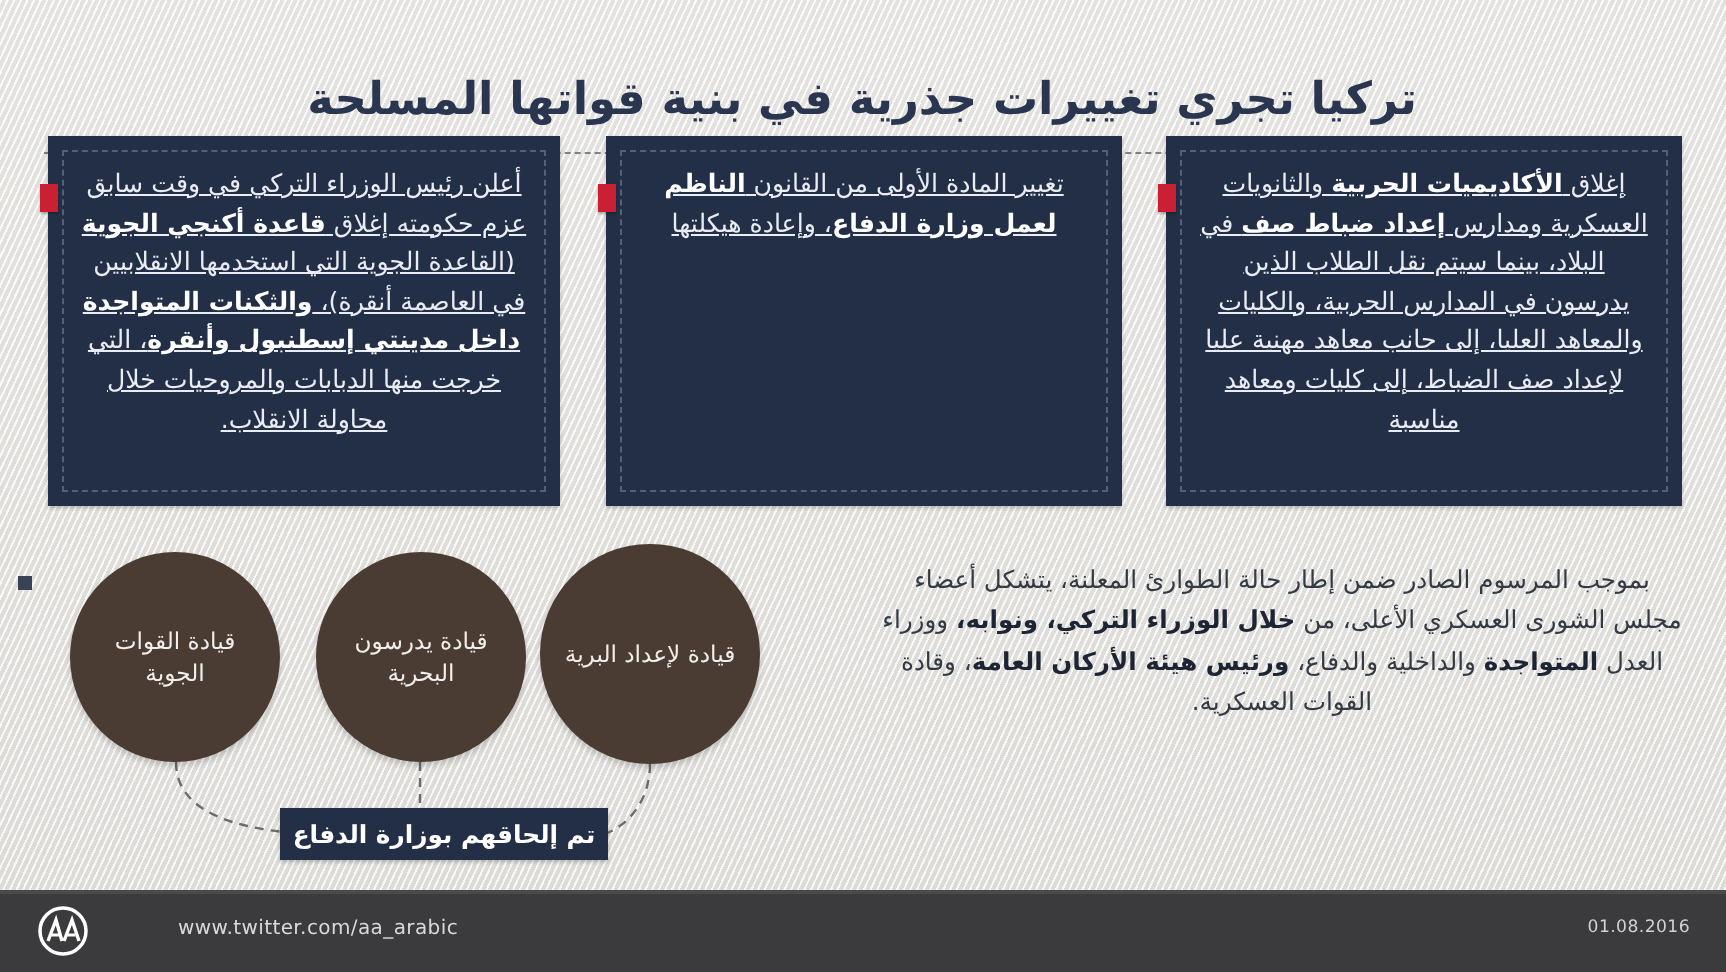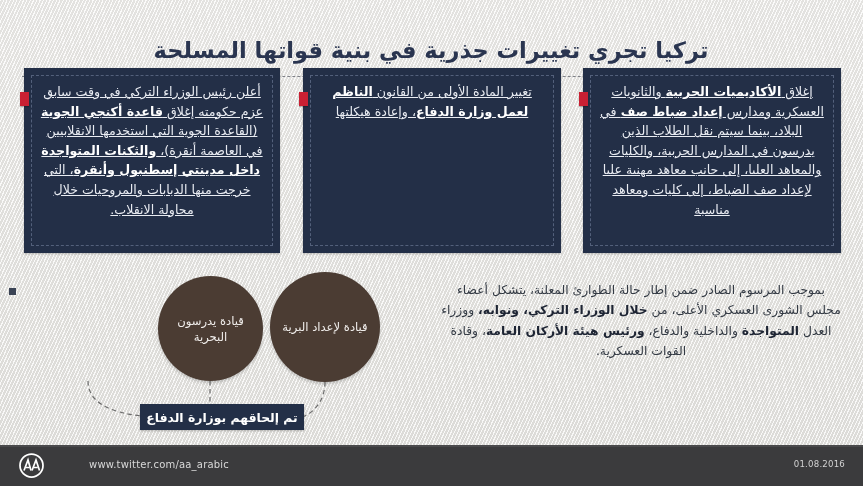--- a/index.html
+++ b/index.html
@@ -253,20 +253,23 @@
     <div class="card-marker"></div>
     <div class="card-text">إغلاق <b>الأكاديميات الحربية</b> والثانويات العسكرية ومدارس <b>إعداد ضباط صف</b> في البلاد، بينما سيتم نقل الطلاب الذين يدرسون في المدارس الحربية، والكليات والمعاهد العليا، إلى جانب معاهد مهنية عليا لإعداد صف الضباط، إلى كليات ومعاهد مناسبة</div>
   </div>
 
   <svg id="connectors" viewBox="0 0 863 486" width="863" height="486">
     <path d="M 88 381 C 88 400, 105 412, 142 416" fill="none" stroke="#6b6b6b" stroke-width="1.2" stroke-dasharray="4.5,3.5"></path>
     <path d="M 210 381 L 210 405" fill="none" stroke="#6b6b6b" stroke-width="1.2" stroke-dasharray="4.5,3.5"></path>
     <path d="M 325 382 C 325 402, 312 414, 302 417" fill="none" stroke="#6b6b6b" stroke-width="1.2" stroke-dasharray="4.5,3.5"></path>
   </svg>
 
+  <div class="circle" id="circle-air">
+    <div class="circle-label">قيادة القوات الجوية</div>
+  </div>
   <div class="circle" id="circle-navy">
     <div class="circle-label">قيادة يدرسون البحرية</div>
   </div>
   <div class="circle" id="circle-land">
     <div class="circle-label">قيادة لإعداد البرية</div>
   </div>
 
   <div id="badge">
     <div id="badge-label">تم إلحاقهم بوزارة الدفاع</div>
   </div>

